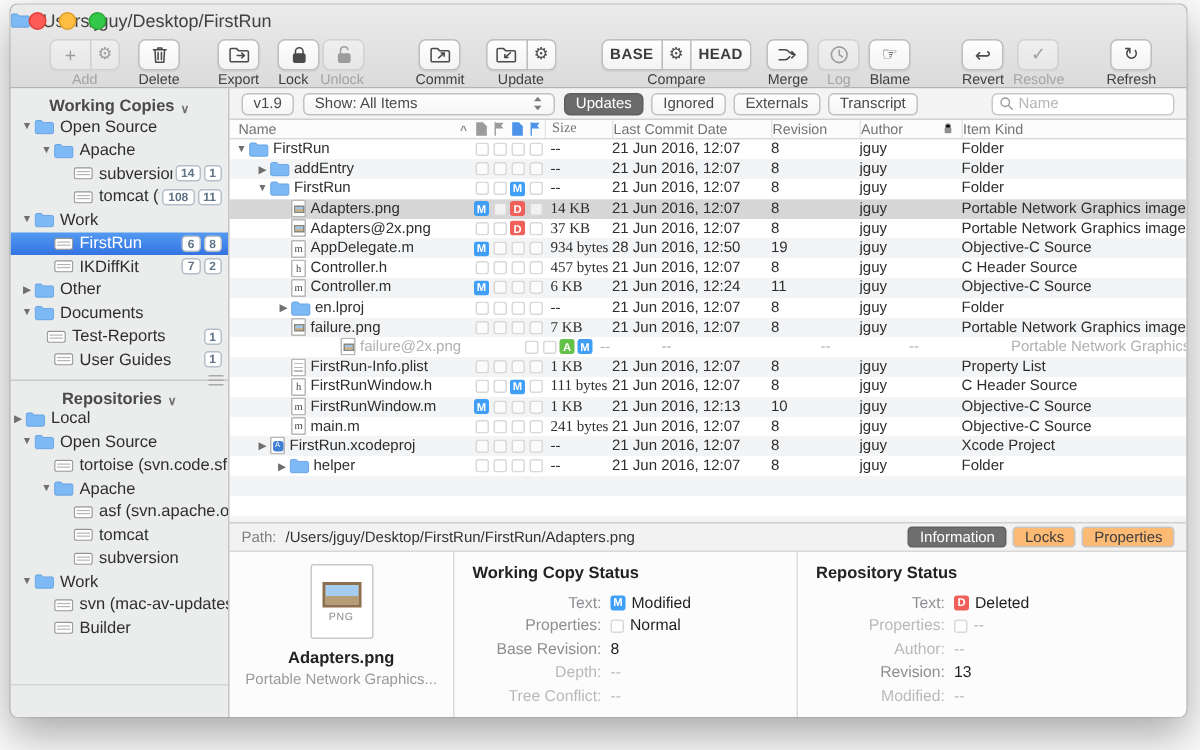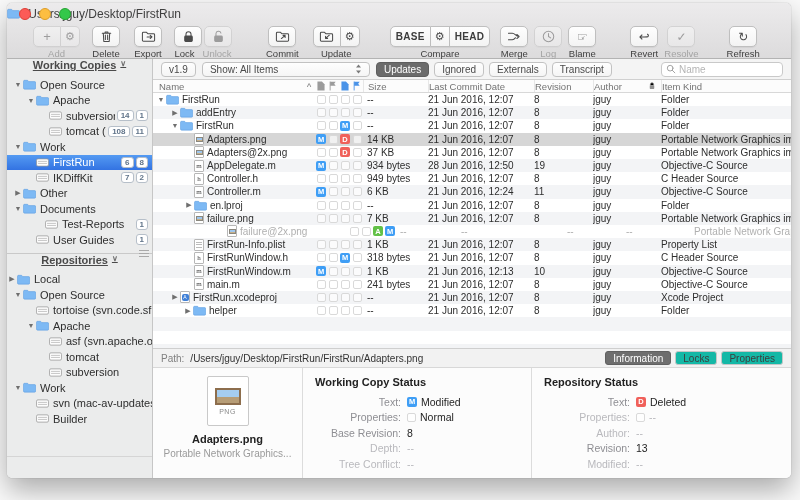--- a/index.html
+++ b/index.html
@@ -34,22 +34,22 @@
   .tb-btn.pair-gap { margin-left:2px; border-radius:5px; }
   .tb-btn.disabled { opacity:.45; }
   .tb-glyph { font-size:13px; line-height:1; color:#4a4a4a; }
   .tb-label-row { display:flex; gap:8px; margin-top:1px; }
   .tb-label { font-size:9.5px; color:#3f3f3f; white-space:nowrap; }
   .tb-label.disabled { color:#a4a4a4; }
   .tb-seglabel { font-size:10px; font-weight:bold; color:#3c3c3c; letter-spacing:.3px; }
   
   .body { flex:1; display:flex; min-height:0; }
   .sidebar { width:146px; background:#ebecec; border-right:1px solid #c6c6c6; position:relative; font-size:11px; flex:none; }
-  .side-header { height:18px; display:flex; align-items:flex-start; justify-content:center; gap:4px;
-                 font-weight:bold; color:#4a4a4a; font-size:11px;text-decoration:underline; }
+  .side-header { height:18px; display:flex; align-items:flex-end; justify-content:center; gap:4px;
+                 font-weight:bold; color:#4a4a4a; font-size:11px; }
   .side-chevron { font-size:8px; color:#6f6f6f; }
   .side-row { height:15.5px; display:flex; align-items:center; color:#2e2e2e; position:relative; }
   .side-row.selected { background:linear-gradient(#549af2,#3373e2); color:#fff; }
   .side-arrow { width:10px; text-align:center; font-size:7px; color:#6f6f6f; flex:none; }
   .side-row.selected .side-arrow { color:#fff; }
   .side-ico { flex:none; margin-right:4px; display:flex; }
   .side-label { white-space:nowrap; overflow:hidden; flex:1; }
   .side-badges { display:flex; gap:2px; margin:0 4px 0 2px; flex:none; }
   .badge { background:#fff; border:1px solid #b6bfc9; color:#5f7389; border-radius:3px;
            font-size:8px; font-weight:bold; padding:0 3px; height:11px; line-height:10px; }
@@ -76,21 +76,21 @@
   .thead { height:13px; background:#fcfcfc; border-bottom:1px solid #d8d8d8; display:flex;
            align-items:center; font-size:9.5px; color:#737373; flex:none; }
   .tbody { flex:1; background:repeating-linear-gradient(#fff 0 13.2px, #f3f4f6 13.2px 26.4px); }
   .trow { height:13.2px; display:flex; align-items:center; font-size:10px; color:#2e2e2e; }
   .trow.selected { background:#d6d6d6; }
   .trow.dim, .trow.dim .cell { color:#b0b0b0; }
   .cell { flex:none; display:flex; align-items:center; overflow:hidden; white-space:nowrap; }
   .c-name { width:150px; }
   .c-sort { width:12px; justify-content:center; color:#8a8a8a; font-weight:bold; font-size:8px; }
   .c-st { width:12px; justify-content:center; }
-  .c-size { width:65px; padding-left:4px; }
+  .c-size { width:45px; padding-left:4px;font-family:Liberation Serif, serif; }
   .c-date { width:106px; }
   .c-rev { width:59px; }
   .c-author { width:50px; }
   .c-lock { width:18px; justify-content:center; }
   .c-kind { flex:1; }
   .thead .cell { height:100%; }
   .thead .c-size,.thead .c-date,.thead .c-rev,.thead .c-author,.thead .c-kind { border-left:1px solid #e7e7e7; }
   .thead .c-name { padding-left:6px; }
   .tr-arrow { width:10px; flex:none; text-align:center; font-size:7px; color:#6f6f6f; }
   .tr-ico { flex:none; margin-right:3px; display:flex; }
@@ -106,21 +106,21 @@
   .ficon.xcode { background:#fff; border:1px solid #b7b7b7; border-radius:1px; height:12px; width:10px; }
   .ficon.xcode .xc { width:7px; height:7px; background:#3f7fd6; border-radius:2px; color:#fff; font-size:5px;
                      display:flex; align-items:center; justify-content:center; }
   
   .pathbar { height:20px; background:#f2f2f2; border-top:1px solid #cfcfcf; border-bottom:1px solid #d8d8d8;
              display:flex; align-items:center; padding:0 8px; gap:6px; font-size:10px; flex:none; }
   .path-label { color:#808080; }
   .path-value { color:#333; white-space:nowrap; overflow:hidden; }
   .path-tabs { margin-left:auto; display:flex; gap:4px; }
   .ptab { height:14px; padding:0 7px; display:flex; align-items:center; border-radius:3px; font-size:10px;
-          background:#14b8a6; border:1px solid #c6c6c6; color:#3d3d3d; }
+          background:#fdba74; border:1px solid #c6c6c6; color:#3d3d3d; }
   .ptab.active { background:#6e6e6e; border-color:#606060; color:#fff; }
   
   .infopanel { height:110px; background:#fcfcfc; display:flex; flex:none; }
   .inf-preview { width:150px; border-right:1px solid #dcdcdc; display:flex; flex-direction:column;
                  align-items:center; padding-top:8px; flex:none; }
   .png-icon { width:42px; height:50px; background:#fff; border:1px solid #c9c9c9; border-radius:2px;
               position:relative; display:flex; flex-direction:column; align-items:center; justify-content:center; gap:3px; }
   .png-pic { width:26px; height:17px; background:linear-gradient(#a5cdf0 55%, #b79d76 55%); border:2px solid #8d6e4d; }
   .png-tag { font-size:7px; color:#8a8a8a; letter-spacing:.5px; }
   .inf-filename { font-size:11px; font-weight:bold; color:#222; margin-top:7px; }
@@ -177,21 +177,21 @@
                 <svg width="15" height="15" viewBox="0 0 16 16" fill="none" stroke="#4a4a4a" stroke-width="1.1" stroke-linecap="round" stroke-linejoin="round">
                   <path d="M3.5 4.5h9M6.5 4.5V3.2h3v1.3M4.6 4.5l.5 8.8h5.8l.5-8.8M6.8 6.5v4.8M9.2 6.5v4.8"></path>
                 </svg>
               </span>
             </div>
           </div>
           <div class="tb-label-row">
             <span class="tb-label">Delete</span>
           </div>
         </div>
-        <div class="tb-group" style="margin-left: 14px;">
+        <div class="tb-group" style="margin-left: 25px;">
           <div class="tb-row">
             <div class="tb-btn">
               <span>
                 <svg width="15" height="15" viewBox="0 0 16 16" fill="none" stroke="#4a4a4a" stroke-width="1.1" stroke-linecap="round" stroke-linejoin="round">
                   <path d="M1.5 4.5c0-.6.4-1 1-1h3.4l1.6 1.6h6c.6 0 1 .4 1 1v5.9c0 .6-.4 1-1 1h-11c-.6 0-1-.4-1-1z"></path>
                   <path d="M6.5 8.5h5M9.8 6.8l1.9 1.7-1.9 1.7"></path>
                 </svg>
               </span>
             </div>
           </div>
@@ -444,21 +444,21 @@
           </div>
           <div class="side-row" style="padding-left: 6px;">
             <span class="side-arrow">▼</span>
             <span class="side-ico">
               <svg width="13" height="11" viewBox="0 0 14 11">
                 <path d="M.5 2.2c0-.7.5-1.2 1.2-1.2h3.2l1.4 1.4h6.2c.7 0 1.2.5 1.2 1.2v5.7c0 .7-.5 1.2-1.2 1.2H1.7c-.7 0-1.2-.5-1.2-1.2z" fill="#7db9f4" stroke="#5d9be0" stroke-width=".6"></path>
               </svg>
             </span>
             <span class="side-label">Documents</span>
           </div>
-          <div class="side-row" style="padding-left: 28px;">
+          <div class="side-row" style="padding-left: 14px;">
             <span class="side-arrow"></span>
             <span class="side-ico">
               <svg width="13" height="11" viewBox="0 0 14 11">
                 <rect x=".6" y="1.6" width="12.8" height="7.8" rx="1.4" fill="#fdfdfd" stroke="#969696" stroke-width=".8"></rect>
                 <path d="M2.2 4.3h9.6M2.2 6.5h9.6" stroke="#a9a9a9" stroke-width=".7"></path>
               </svg>
             </span>
             <span class="side-label">Test-Reports</span>
             <span class="side-badges">
               <span class="badge">1</span>
@@ -927,21 +927,21 @@
               <div class="cell c-st">
                 <span class="stbox"></span>
               </div>
               <div class="cell c-st">
                 <span class="stbox"></span>
               </div>
               <div class="cell c-st">
                 <span class="stbox"></span>
               </div>
               <div class="cell c-size">
-                <span>949 bytes</span>
+                <span>457 bytes</span>
               </div>
               <div class="cell c-date">
                 <span>21 Jun 2016, 12:07</span>
               </div>
               <div class="cell c-rev">
                 <span>8</span>
               </div>
               <div class="cell c-author">
                 <span>jguy</span>
               </div>
@@ -1163,21 +1163,21 @@
               <div class="cell c-st">
                 <span class="stbox"></span>
               </div>
               <div class="cell c-st">
                 <span class="stbadge st-M">M</span>
               </div>
               <div class="cell c-st">
                 <span class="stbox"></span>
               </div>
               <div class="cell c-size">
-                <span>318 bytes</span>
+                <span>111 bytes</span>
               </div>
               <div class="cell c-date">
                 <span>21 Jun 2016, 12:07</span>
               </div>
               <div class="cell c-rev">
                 <span>8</span>
               </div>
               <div class="cell c-author">
                 <span>jguy</span>
               </div>

